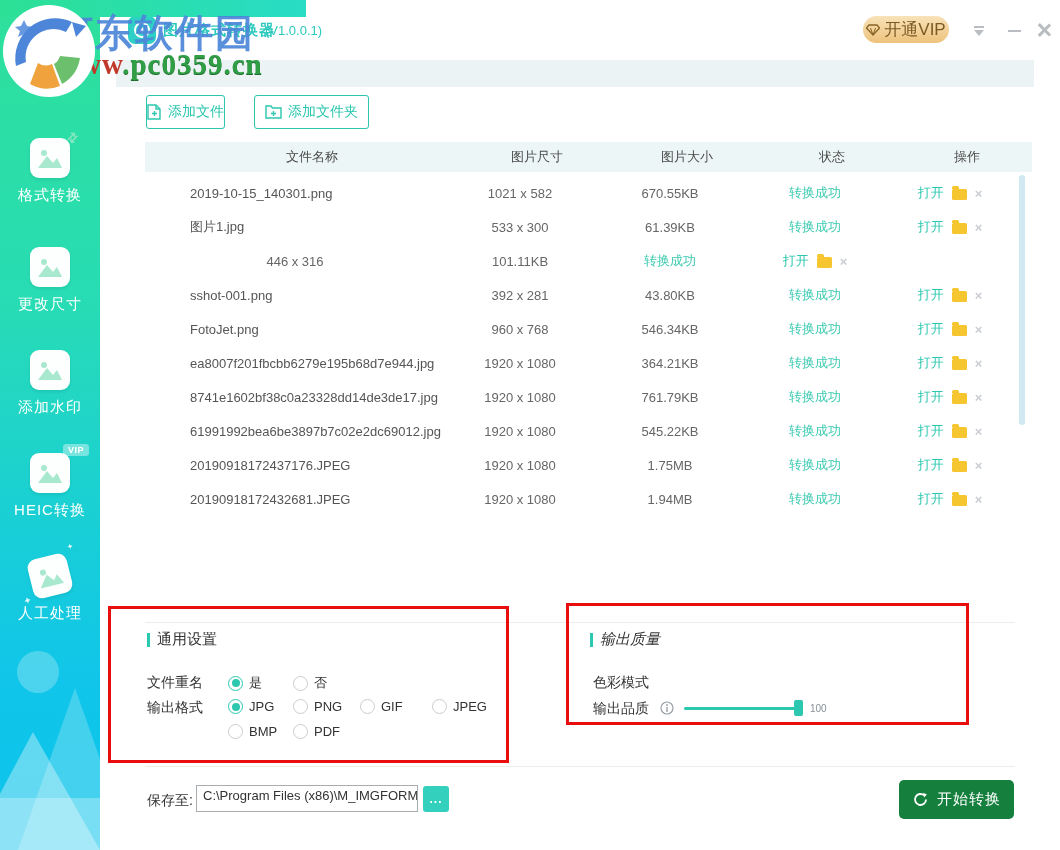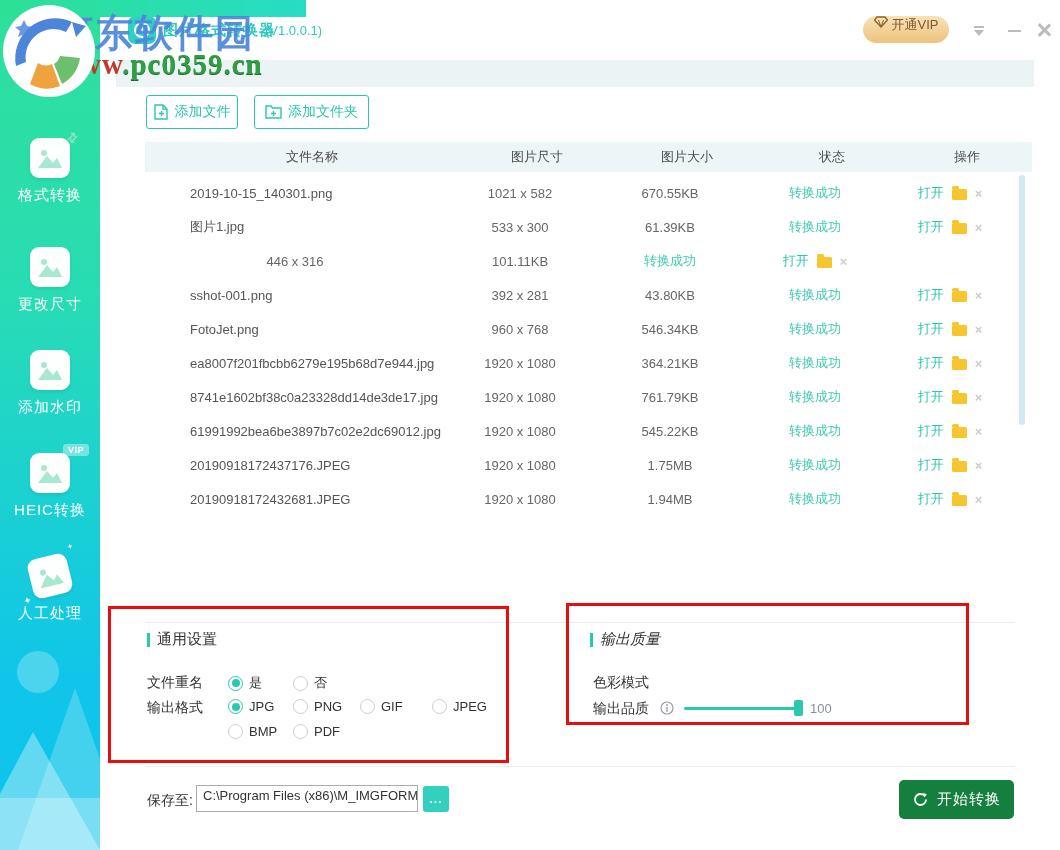--- a/index.html
+++ b/index.html
@@ -30,35 +30,35 @@
 
   
   .main{position:absolute;left:100px;top:0;width:960px;height:850px;background:#fff;}
   .band{position:absolute;left:16px;top:60px;width:918px;height:27px;background:#ecf3f5;}
 
   
   .app-icon{position:absolute;left:28px;top:16px;width:28px;height:28px;border-radius:7px;background:#2ed0c5;}
   .app-title{position:absolute;left:63px;top:21px;font-size:15px;font-weight:bold;color:#2bc9bd;letter-spacing:1px;}
   .app-version{position:absolute;left:165px;top:23px;font-size:13px;color:#2bc9bd;}
   .vip-pill{position:absolute;left:763px;top:16px;width:86px;height:27px;border-radius:14px;cursor:pointer;
-    background:linear-gradient(180deg,#f8e2b8,#edc27c);display:flex;align-items:flex-start;justify-content:center;gap:4px;
-    color:#7c5a26;font-size:13px;}
+    background:linear-gradient(180deg,#f8e2b8,#edc27c);display:flex;align-items:center;justify-content:center;gap:4px;
+    color:#7c5a26;font-size:17px;}
   .win-skin{position:absolute;left:873px;top:26px;width:12px;height:10px;cursor:pointer;}
   .win-skin::before{content:"";position:absolute;left:1px;top:0;width:10px;height:2px;background:#b9bdc1;}
   .win-skin::after{content:"";position:absolute;left:1px;top:4px;border-left:5px solid transparent;border-right:5px solid transparent;border-top:6px solid #b9bdc1;}
   .win-min{position:absolute;left:908px;top:30px;width:13px;height:2px;background:#b9bdc1;cursor:pointer;}
   .win-close{position:absolute;left:936px;top:22px;width:16px;height:16px;cursor:pointer;}
   .win-close::before,.win-close::after{content:"";position:absolute;left:7px;top:0;width:2.5px;height:16px;background:#b9bdc1;}
   .win-close::before{transform:rotate(45deg);}
   .win-close::after{transform:rotate(-45deg);}
 
   
   .btn-outline{position:absolute;top:95px;height:34px;border:1px solid #2bc7ae;border-radius:3px;background:#fff;
     color:#2bc7ae;font-size:14px;display:flex;align-items:center;justify-content:center;gap:6px;cursor:pointer;box-sizing:border-box;}
-  .btn-add-file{left:46px;width:92px;}
+  .btn-add-file{left:46px;width:79px;}
   .btn-add-folder{left:154px;width:115px;}
 
   
   .thead{position:absolute;left:45px;top:142px;width:870px;height:30px;background:#edf6f6;
     display:grid;grid-template-columns:300px 150px 150px 140px 130px;align-items:center;
     font-size:13px;color:#4a4a4a;padding-left:17px;}
   .thead .th{text-align:center;}
   .tbody{position:absolute;left:45px;top:176px;width:870px;}
   .tr{height:34px;display:grid;grid-template-columns:300px 150px 150px 140px 130px;align-items:center;font-size:13px;color:#555;}
   .td.name{padding-left:45px;overflow:hidden;white-space:nowrap;}
@@ -102,21 +102,21 @@
   .g-format .radio-item:nth-of-type(2){width:67px}
   .g-format .radio-item:nth-of-type(3){width:72px}
   .g-format .radio-item:nth-of-type(4){width:76px}
   .g-format .radio-item:nth-of-type(5){width:65px}
   .g-color .radio-item:nth-of-type(1){width:73px}
   .g-color .radio-item:nth-of-type(2){width:67px}
   .g-color .radio-item:nth-of-type(3){width:70px}
   .info-ic{width:14px;height:14px;margin-right:10px;flex:none;}
   .slider-track{position:relative;width:117px;height:3px;background:#2bc7ae;border-radius:2px;flex:none;}
   .slider-thumb{position:absolute;right:-2px;top:-7px;width:9px;height:16px;background:#2bc7ae;border-radius:2px;cursor:pointer;}
-  .slider-value{margin-left:9px;font-size:13px;color:#8a9096;}
+  .slider-value{margin-left:9px;font-size:10px;color:#8a9096;}
 
   
   .save-label{position:absolute;left:47px;top:792px;font-size:14px;color:#333;}
   .save-input{position:absolute;left:96px;top:785px;width:222px;height:27px;box-sizing:border-box;border:1px solid #a8adb2;
     background:#fff;font-size:13px;color:#333;padding:2px 6px;font-family:"Liberation Sans","DejaVu Sans",sans-serif;white-space:nowrap;overflow:hidden;}
   .browse-btn{position:absolute;left:323px;top:786px;width:26px;height:26px;background:#33d1bd;border-radius:3px;
     color:#fff;font-size:12px;font-weight:bold;letter-spacing:1px;display:flex;align-items:center;justify-content:center;cursor:pointer;}
   .start-btn{position:absolute;left:799px;top:780px;width:115px;height:39px;background:#15803d;border-radius:5px;
     color:#fff;font-size:15px;display:flex;align-items:center;justify-content:center;gap:8px;cursor:pointer;letter-spacing:1px;}
 

